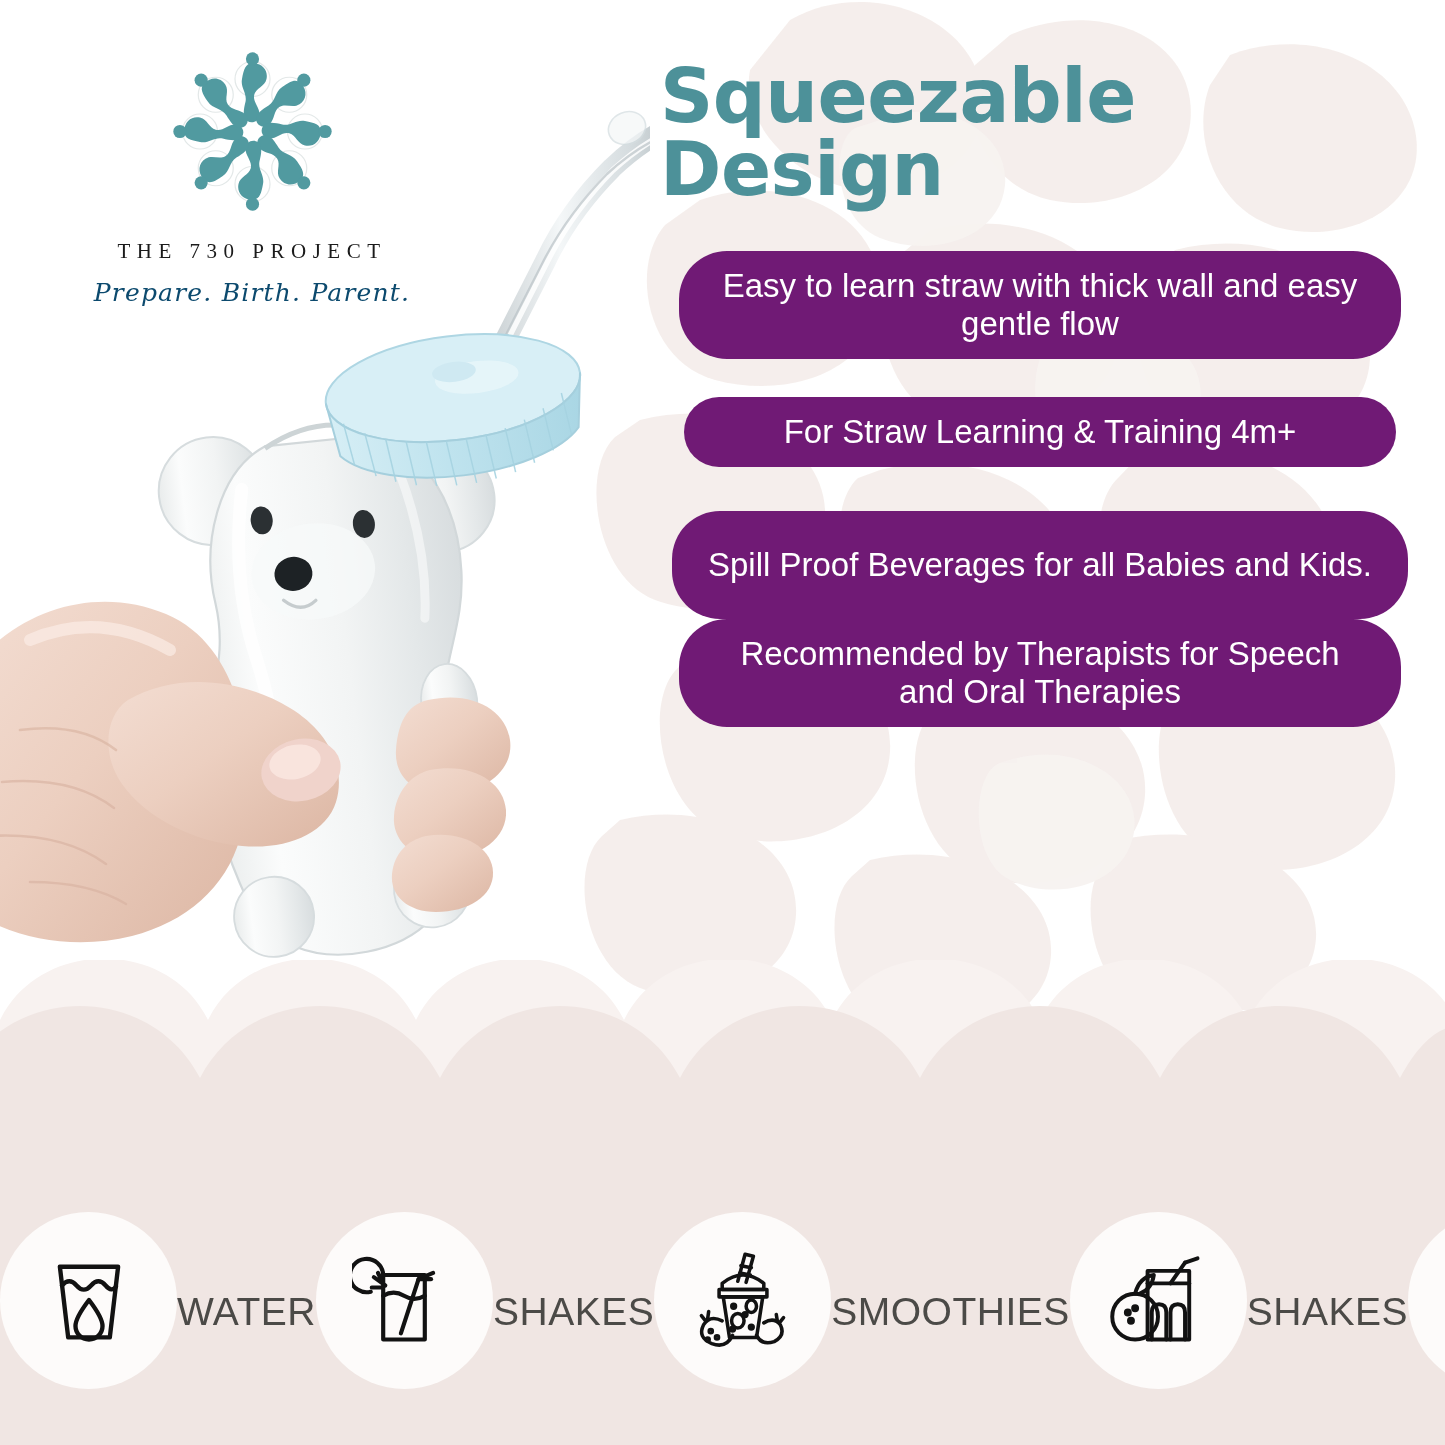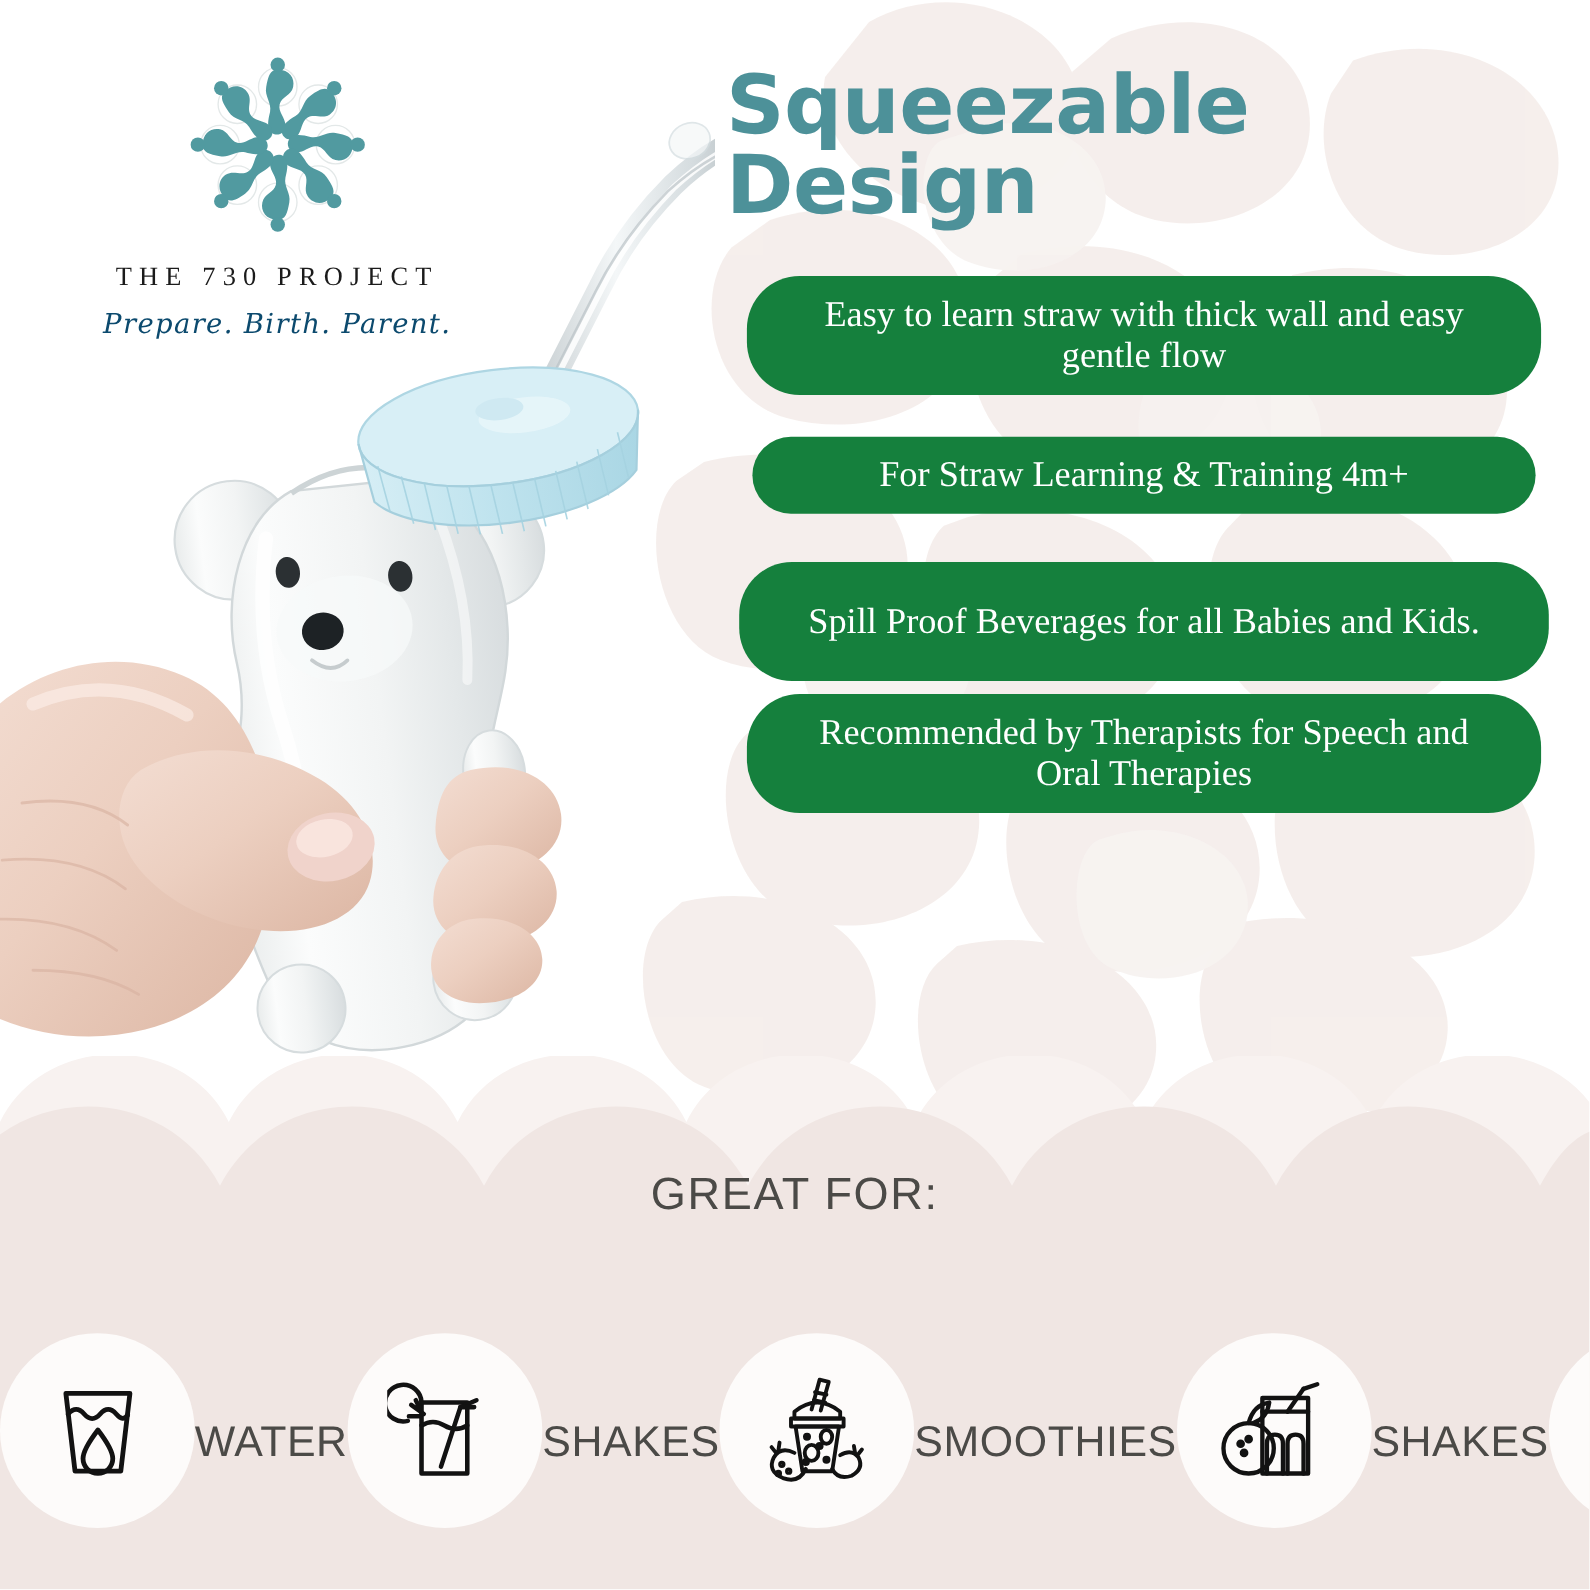--- a/index.html
+++ b/index.html
@@ -13,44 +13,44 @@
 
   #stage { position:absolute; inset:0; width:1445px; height:1445px; }
 
   
   .bg-blobs { position:absolute; left:0; top:0; width:1445px; height:1010px; overflow:hidden; z-index:0; }
 
   
   .logo-block { position:absolute; left:52px; top:44px; width:400px; text-align:center; z-index:5; }
   .logo-mark { width:175px; height:175px; margin:0 auto; display:block; }
   .logo-name {
-    margin-top:20px; font-size:24px; letter-spacing:6.5px;
+    margin-top:20px; font-size:21px; letter-spacing:6.5px;
     color:#1b1b1b; font-family:"Liberation Serif", serif; font-weight:400; white-space:nowrap;
   }
   .logo-tag {
     margin-top:14px; font-size:25px; color:#0c4a6e;
     font-family:"DejaVu Serif", serif; font-style:italic; letter-spacing:1.2px;
   }
 
   
   .product { position:absolute; left:-10px; top:10px; width:660px; height:960px; z-index:4; }
 
   
   .right-col { position:absolute; left:660px; top:60px; width:760px; z-index:6; }
   .headline {
     text-align:left; color:#4d9199; font-weight:700;
     font-size:74px; line-height:0.98; letter-spacing:-0.5px;
     font-family:"DejaVu Sans", sans-serif;
     margin-bottom:46px;
   }
   .pill {
-    background:#15803d; color:#ffffff; border-radius:48px;
-    padding:14px 34px; margin:12px auto 38px auto;
+    background:#701a75; color:#ffffff; border-radius:48px;
+    padding:14px 34px; margin:0 auto 38px auto;
     text-align:center; font-size:33px; line-height:1.16;
-    font-family:Liberation Serif, serif; font-weight:400;
+    font-family:Liberation Sans, sans-serif; font-weight:400;
     display:flex; align-items:center; justify-content:center;
   }
   .pill.p1 { width:722px; min-height:108px; }
   .pill.p2 { width:712px; min-height:70px; margin-bottom:44px;text-align:right; }
   .pill.p3 { width:722px; min-height:108px; margin-bottom:40px; }
   .pill.p4 { width:736px; min-height:108px; margin-bottom:0; }
 
   
   .bottom { position:absolute; left:0; top:960px; width:1445px; height:485px; z-index:3; }
   .bottom-bg { position:absolute; inset:0; width:1445px; height:485px; }
@@ -318,21 +318,20 @@
         C 250 22 390 22 440 118
         C 490 22 630 22 680 118
         C 730 22 870 22 920 118
         C 970 22 1110 22 1160 118
         C 1210 22 1350 22 1400 118
         C 1440 44 1480 60 1500 100
         L 1500 485 L -40 485 Z"></path>
     </svg>
   </div>
 
-  <div class="great-for">GREAT FOR:</div>
 
   <div class="icon-row">
 
     <div class="icon-cell">
       <div class="icon-disc">
         <svg width="104" height="104" viewBox="0 0 100 100" xmlns="http://www.w3.org/2000/svg">
           <g fill="none" stroke="#121212" stroke-width="4.2" stroke-linejoin="round" stroke-linecap="round">
             <path d="M22 18 L78 18 L70 86 L30 86 Z"></path>
             <path d="M24 36 q 7 -8 14 0 q 7 8 14 0 q 7 -8 14 0 q 6 7 10 1"></path>
             <path d="M50 50 q 13 17 13 25 a 13 13 0 0 1 -26 0 q 0 -8 13 -25 Z"></path>

